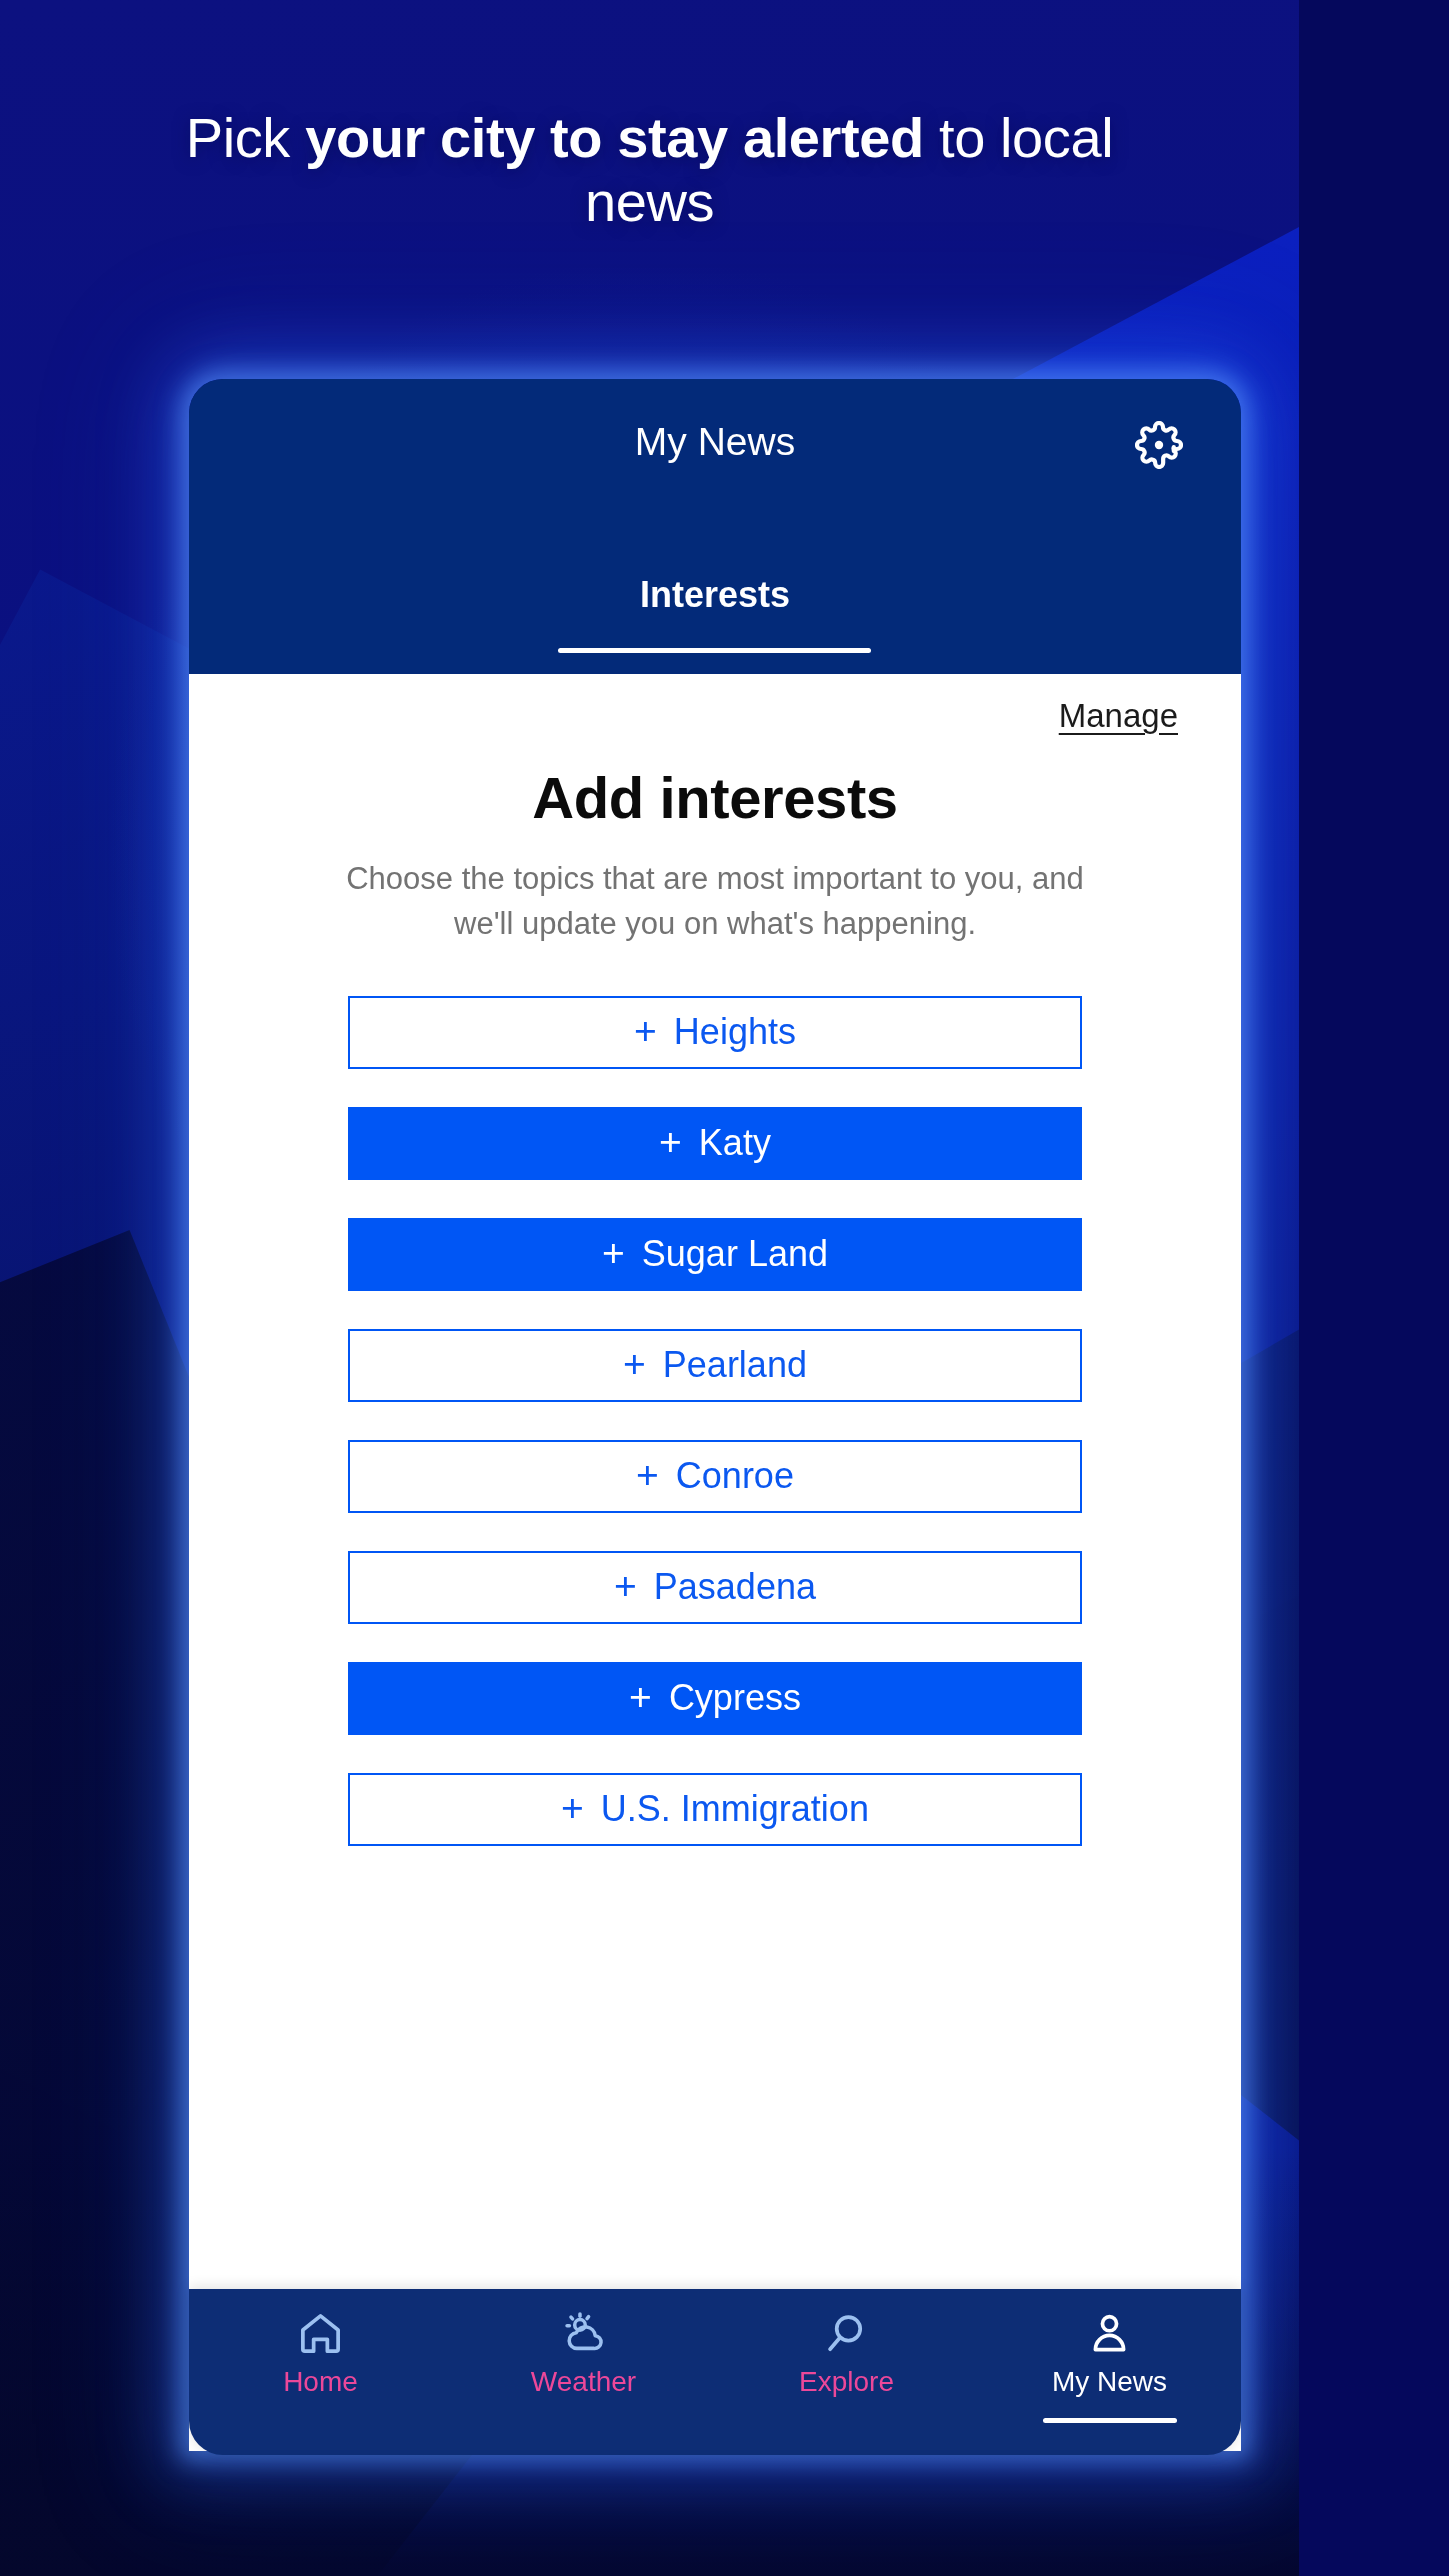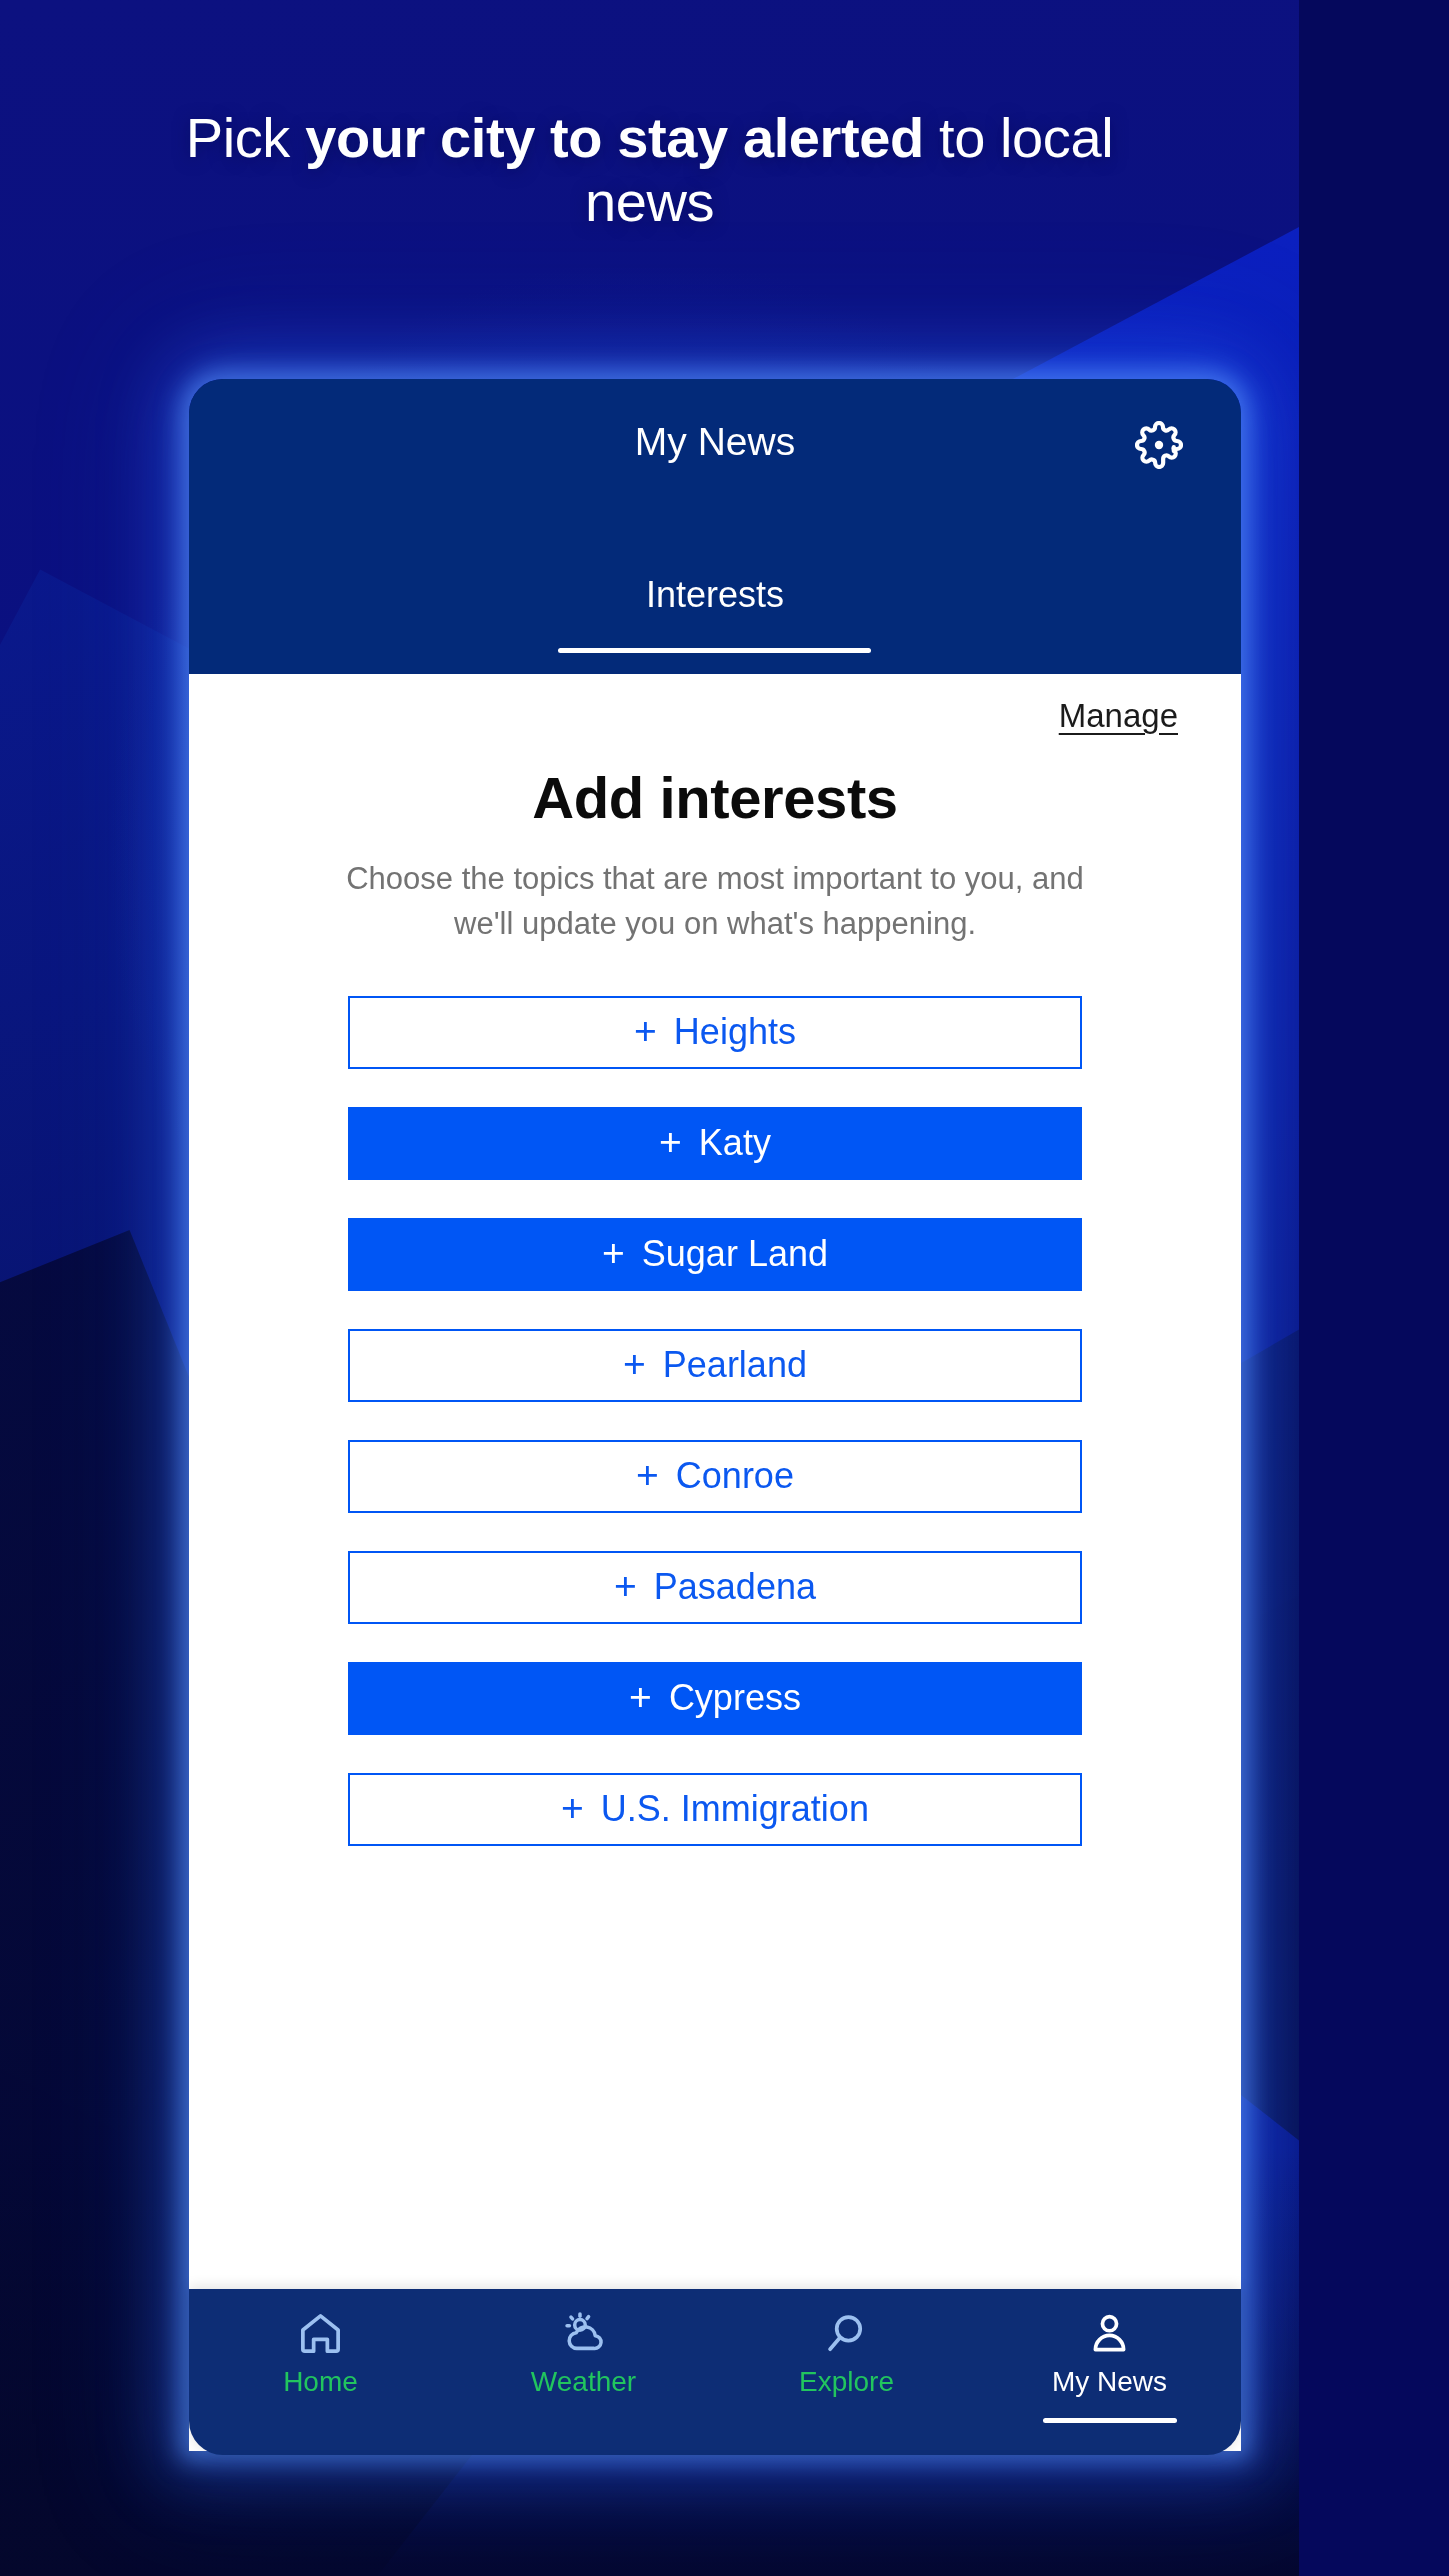--- a/index.html
+++ b/index.html
@@ -130,21 +130,21 @@
   .tab {
     flex:1;
     display:flex;
     flex-direction:column;
     align-items:center;
     justify-content:flex-start;
     padding-top:16px;
     position:relative;
   }
   .tab-label { font-size:36px; color:#8fb2e8; }
-  .tab.active .tab-label { color:#ffffff; }
+  .tab.active .tab-label { color:#ffffff;font-weight:bold; }
   .tab .tab-underline {
     position:absolute;
     left:50%; margin-left:-157px;
     bottom:21.5px;
     width:313px; height:4.5px;
     background:#ffffff;
     border-radius:2.7px;
     opacity:0;
   }
   .tab.active .tab-underline { opacity:1; }
@@ -232,21 +232,21 @@
   }
   .nav-item {
     flex:1;
     display:flex;
     flex-direction:column;
     align-items:center;
     gap:9px;
     position:relative;
   }
   .nav-icon { width:47px; height:47px; display:block; color:#9cc0f0; }
-  .nav-label { font-size:28px; color:#22c55e; }
+  .nav-label { font-size:28px; color:#ec4899; }
   .nav-item.active .nav-icon { color:#ffffff; }
   .nav-item.active .nav-label { color:#ffffff; }
   .nav-underline {
     width:134px; height:5.4px;
     background:#ffffff;
     border-radius:2.7px;
     margin-top:10.7px;
     opacity:0;
   }
   .nav-item.active .nav-underline { opacity:1; }

